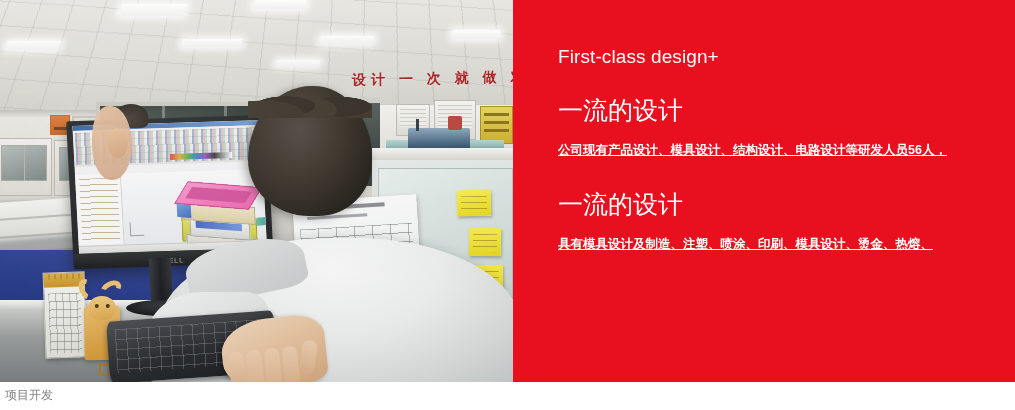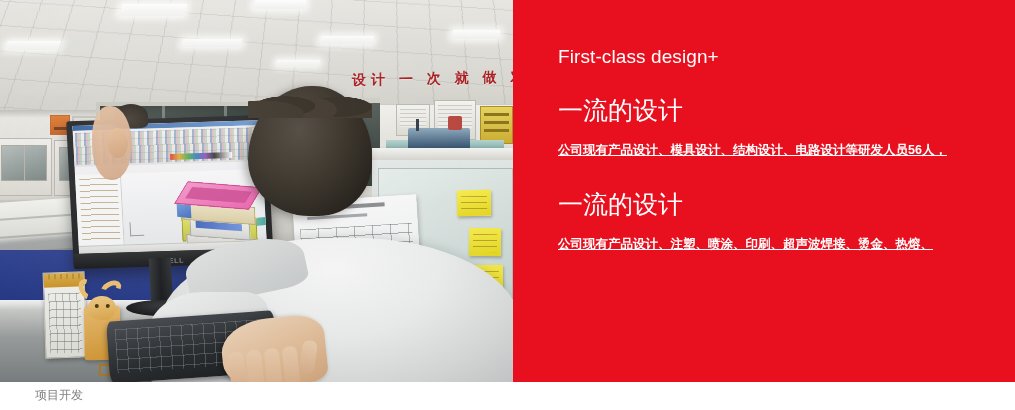--- a/index.html
+++ b/index.html
@@ -587,21 +587,20 @@
   }
   .panel-p span { display: block; white-space: nowrap; text-decoration: underline; }
 
   
   .caption {
     position: absolute;
     left: 5px; top: 387px;
     font-size: 12px;
     color: #808080;
     line-height: 1.4;
-    margin-left: 30px;
   }
 </style>
 </head>
 <body>
 
 <div class="banner">
 
   <div class="photo">
 
     <div class="ceiling">
@@ -767,19 +766,19 @@
 
     <h2 class="panel-h2">一流的设计</h2>
 
     <p class="panel-p">
       <span>公司现有产品设计、模具设计、结构设计、电路设计等研发人员56人，</span>
     </p>
 
     <h2 class="panel-h2">一流的设计</h2>
 
     <p class="panel-p">
-      <span>公司现有产品设计、注塑、喷涂、印刷、超声波焊接、烫金、热熔、</span>
+      <span>具有模具设计及制造、注塑、喷涂、印刷、模具设计、烫金、热熔、</span>
     </p>
 
   </div>
 </div>
 
 <div class="caption">项目开发</div>
 
 </body></html>

